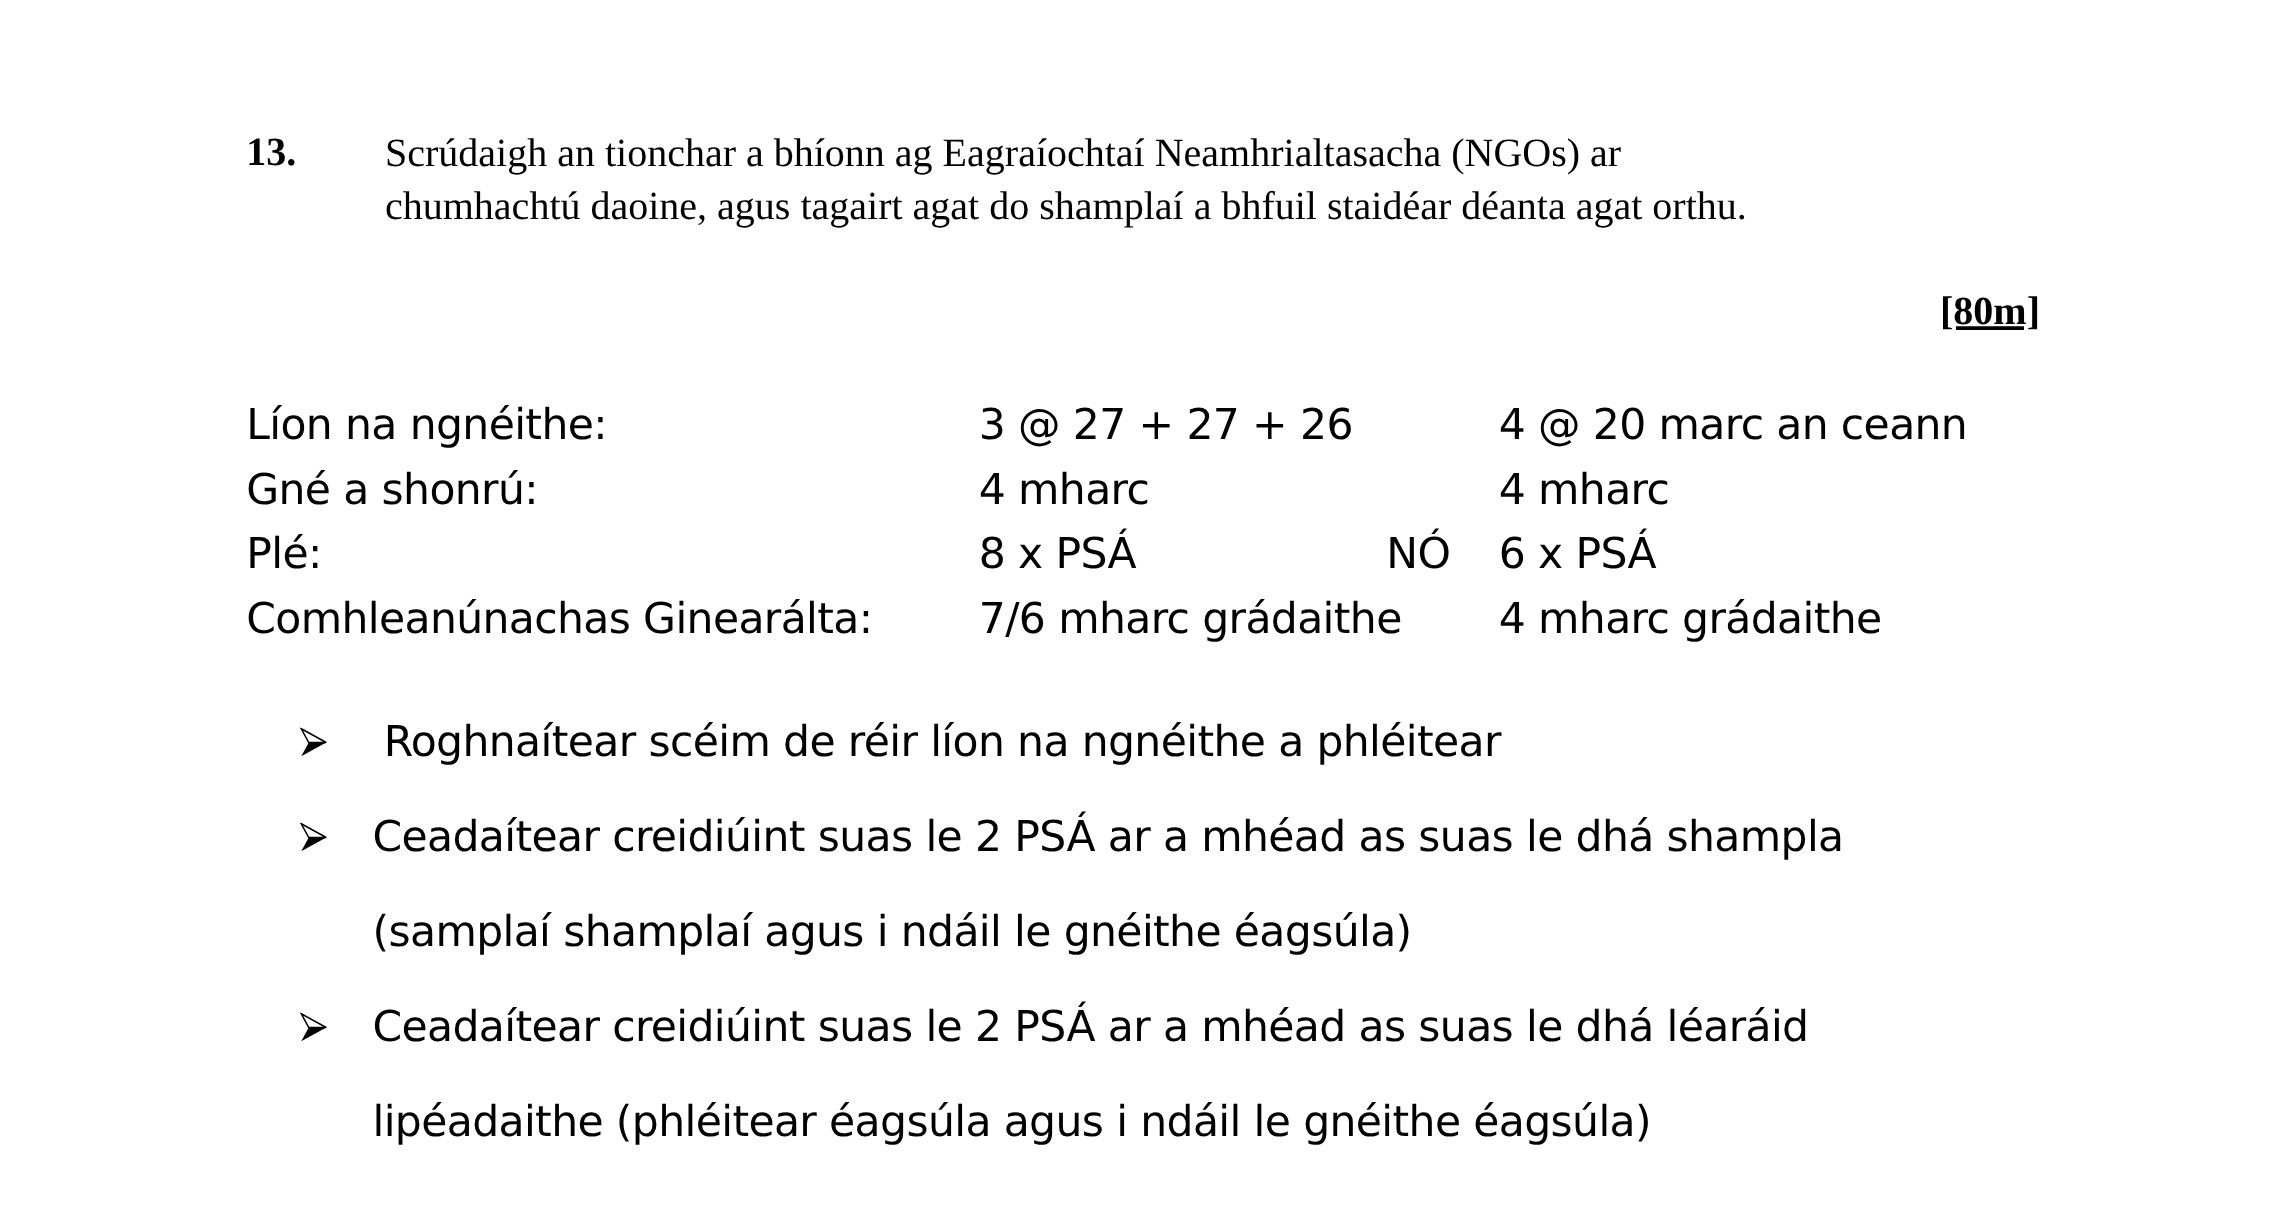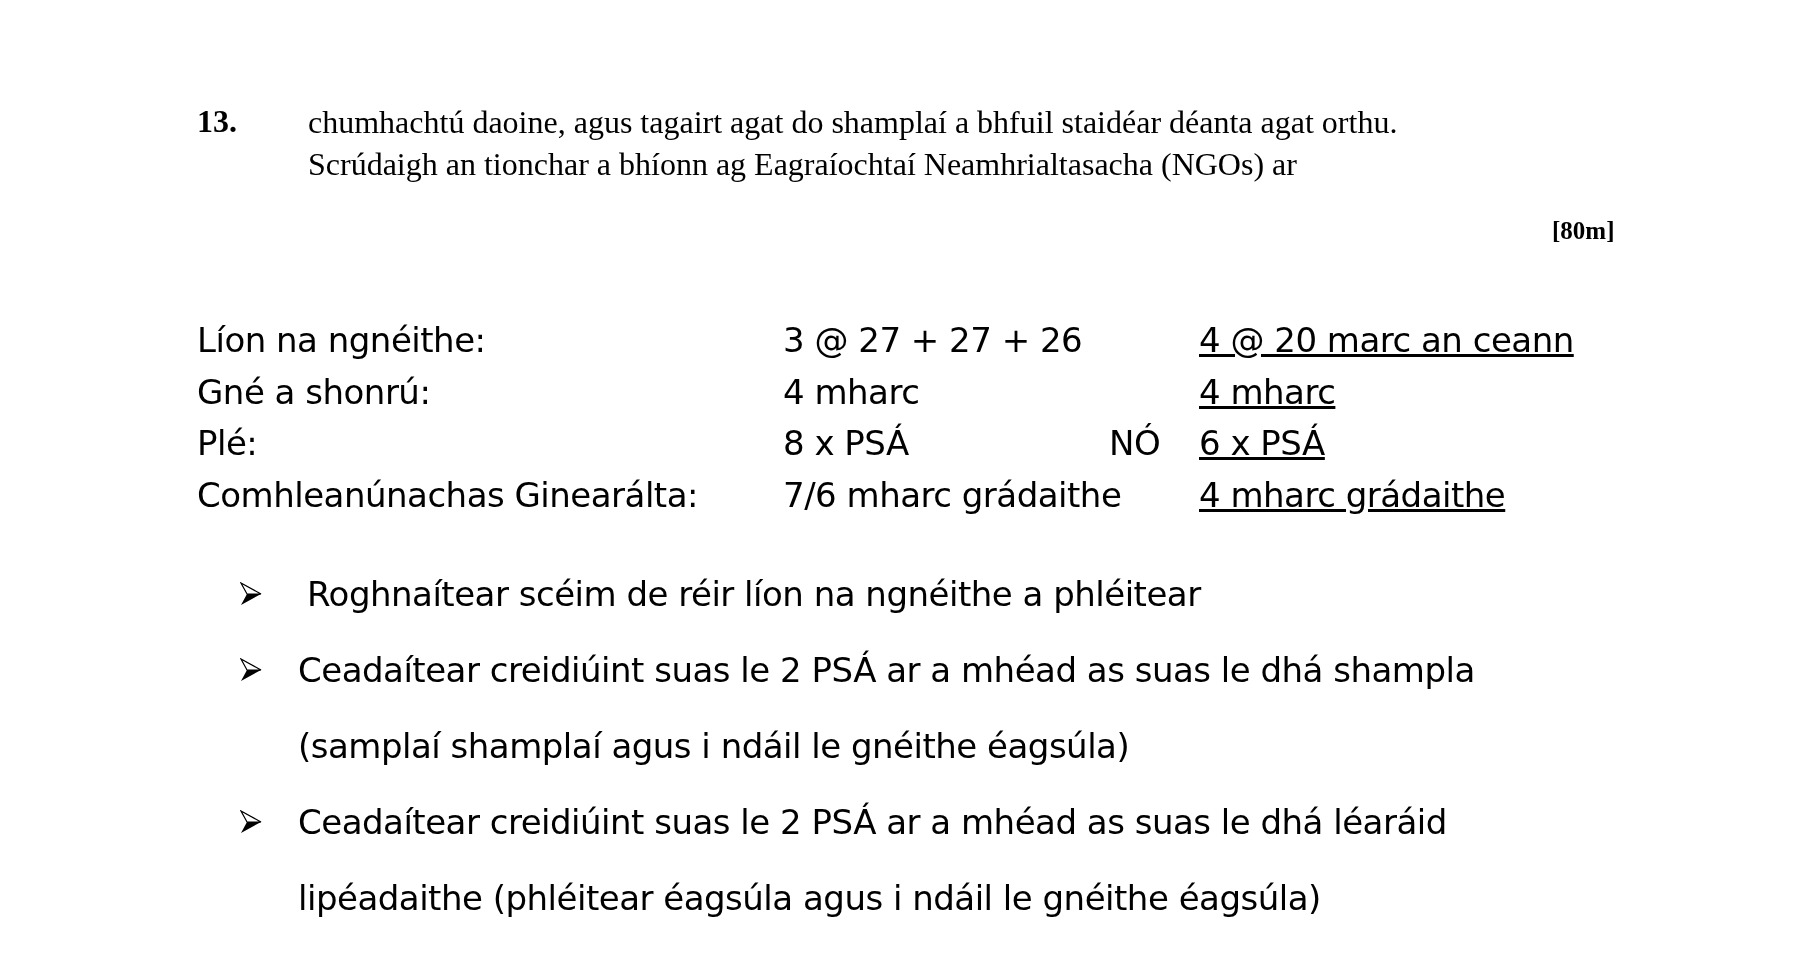--- a/index.html
+++ b/index.html
@@ -2,38 +2,38 @@
 <html><head>
 <meta charset="utf-8">
 <style>
   html, body { margin:0; padding:0; background:#ffffff; }
   body { width:1818px; height:976px; position:relative; overflow:hidden; color:#000; }
   .serif { font-family: "Liberation Serif", "DejaVu Serif", serif; }
   .hand { font-family: "DejaVu Sans", "Liberation Sans", sans-serif; letter-spacing:-0.5px; }
   .qnum { position:absolute; left:197px; top:101px; font-size:32px; font-weight:bold; line-height:40px; }
   .qtext { position:absolute; left:308px; top:101px; font-size:32px; line-height:42px; width:1400px; }
   .qtext div { white-space:nowrap; }
-  .marks { position:absolute; left:1552px; top:211px; font-size:25px; font-weight:bold; line-height:40px; }
+  .marks { position:absolute; left:1552px; top:228px; font-size:32px; font-weight:bold; line-height:40px;text-decoration:underline; }
   .scheme { position:absolute; left:197px; top:318px; }
   .srow { position:relative; height:51.5px; font-size:34px; line-height:44px; white-space:nowrap; }
   .srow span { position:absolute; top:0; }
-  .c1 { left:0; } .c2 { left:586px; } .cor { left:892px;margin-left:20px; } .c3 { left:1002px;text-decoration:underline; }
+  .c1 { left:0; } .c2 { left:586px; } .cor { left:892px;margin-left:20px; } .c3 { left:1002px; }
   .notes { position:absolute; left:240px; top:568px; list-style:none; margin:0; padding:0; }
   .notes li { position:relative; padding-left:58px; font-size:34px; line-height:52px; white-space:nowrap; }
   .notes li .arrow { position:absolute; left:0; top:14px; width:22px; height:24px; }
   .notes li.first .txt { padding-left:9px; }
   .notes .cont { display:block;margin-top:24px; }
 </style>
 </head>
 <body>
 
 <div class="qnum serif">13.</div>
 <div class="qtext serif">
+  <div>Scrúdaigh an tionchar a bhíonn ag Eagraíochtaí Neamhrialtasacha (NGOs) ar</div>
   <div>chumhachtú daoine, agus tagairt agat do shamplaí a bhfuil staidéar déanta agat orthu.</div>
-  <div>Scrúdaigh an tionchar a bhíonn ag Eagraíochtaí Neamhrialtasacha (NGOs) ar</div>
 </div>
 <div class="marks serif">[80m]</div>
 
 <div class="scheme hand">
   <div class="srow">
     <span class="c1">Líon na ngnéithe:</span>
     <span class="c2">3 @ 27 + 27 + 26</span>
     <span class="c3">4 @ 20 marc an ceann</span>
   </div>
   <div class="srow">

